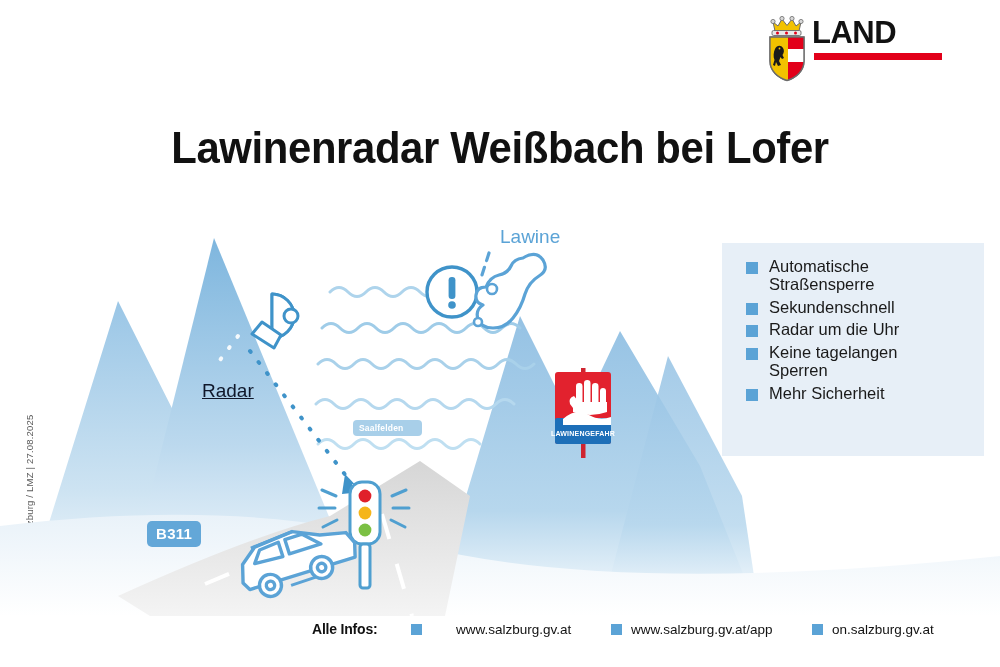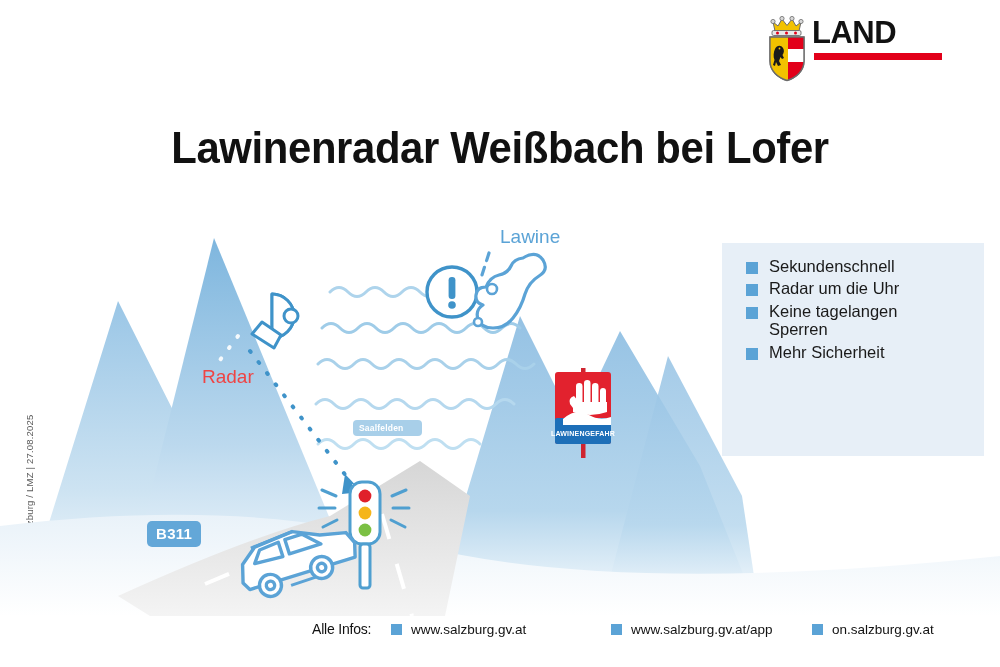--- a/index.html
+++ b/index.html
@@ -89,22 +89,23 @@
   }
 
   
   .scene-label {
     position: absolute;
     font-size: 19px;
     font-weight: 400;
     white-space: nowrap;
   }
   #label-radar {
-    left: 202px; top: 366px;
-    color: #ef4444;
+    left: 202px; top: 380px;
+    color: #0f172a;
+    text-decoration: underline;
   }
   #label-lawine {
     left: 500px; top: 226px;
     color: #5ba3d6;
   }
   #badge-b311 {
     position: absolute;
     left: 147px; top: 521px;
     background: #63a7d8;
     color: #ffffff;
@@ -163,41 +164,41 @@
     top: 614px;
     width: 1000px;
     height: 30px;
     display: flex;
     align-items: center;
     font-size: 13.5px;
   }
   #footer-title {
     position: absolute;
     left: 312px;
-    font-weight: 400;
+    font-weight: 700;
     color: #111;
     font-size: 14px;
     letter-spacing: -0.2px;
     text-align: right;
   }
   .footer-link {
     position: absolute;
     display: flex;
     align-items: center;
     color: #111;
     font-size: 13.5px;
     white-space: nowrap;
   }
   .footer-bullet {
     width: 11px; height: 11px;
     background: #5ba3d6;
     margin-right: 9px;
     flex: none;
   }
-  #footer-link-0 { left: 391px; }
+  #footer-link-0 { left: 411px; gap: 25px; }
   #footer-link-1 { left: 595px; margin-left: 16px; }
   #footer-link-2 { left: 812px; }
 </style>
 </head>
 <body>
 
 <div id="stage">
 
   <div id="logo">
     <svg id="logo-crest" viewBox="0 0 46 66">
@@ -380,20 +381,24 @@
   </svg>
 
   <div class="scene-label" id="label-radar">Radar</div>
   <div class="scene-label" id="label-lawine">Lawine</div>
   <div id="badge-b311">B311</div>
   <div id="badge-saalfelden">Saalfelden</div>
 
   <div id="features">
     <div class="feature-row">
       <span class="feature-bullet"></span>
+      <span class="feature-label">Automatische Straßensperre</span>
+    </div>
+    <div class="feature-row">
+      <span class="feature-bullet"></span>
       <span class="feature-label">Sekundenschnell</span>
     </div>
     <div class="feature-row">
       <span class="feature-bullet"></span>
       <span class="feature-label">Radar um die Uhr</span>
     </div>
     <div class="feature-row">
       <span class="feature-bullet"></span>
       <span class="feature-label">Keine tagelangen Sperren</span>
     </div>

